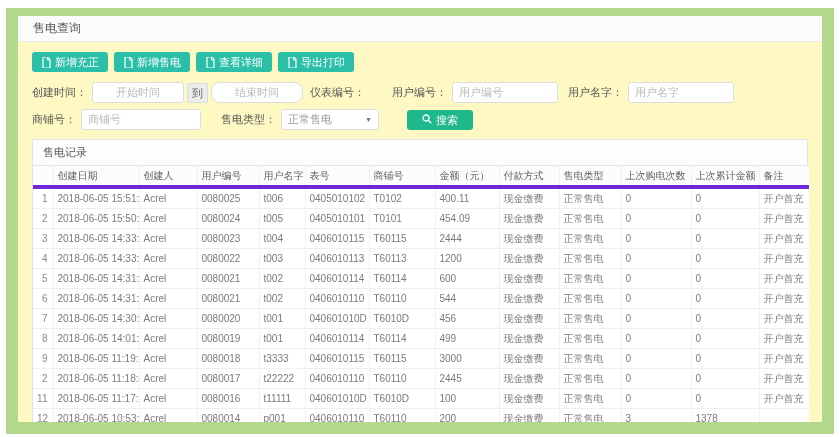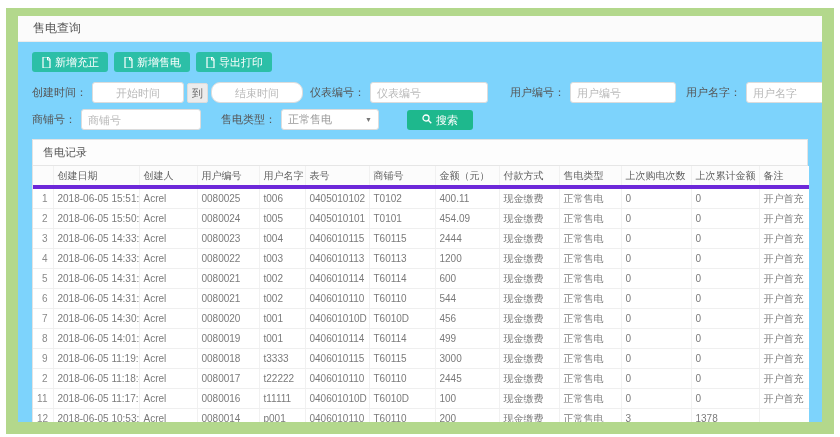--- a/index.html
+++ b/index.html
@@ -1,21 +1,21 @@
 <!DOCTYPE html>
 <html><head>
 <meta charset="utf-8">
 <style>
   * { margin:0; padding:0; box-sizing:border-box; }
   html,body { width:840px; height:437px; background:#ffffff;
     font-family:"Liberation Sans","DejaVu Sans",sans-serif; }
   .frame {
     position:absolute; top:8px; left:6px; right:6px; bottom:3px;
     border:12px solid #b3d88c; border-top-width:8px;
-    background:#7dd3fc; overflow:hidden;
+    background:#fef9c3; overflow:hidden;
   }
   .titlebar {
     height:26px; background:#fbfbfb; border-bottom:1px solid #ececec;
     display:flex; align-items:center; padding:0 15px;
     font-size:12px; color:#555;
   }
   .content { padding:8px 14px 0 14px; }
   
   .toolbar { display:flex; gap:6px; margin-top:2px; }
   .tbtn {
@@ -24,21 +24,21 @@
     font-size:11px; padding:4px 9px; cursor:pointer; line-height:12px;
     font-family:inherit;
   }
   .tbtn svg { display:block; }
   
   .filter-row { display:flex; align-items:center; margin-top:10px; }
   .flabel { font-size:11px; color:#555; margin-right:5px; white-space:nowrap; }
   .finput {
     height:21px; border:1px solid #dcdcdc; border-radius:3px;
     font-size:11px; color:#555; padding:0 6px; outline:none;
-    font-family:Liberation Serif, serif; background:#fff;
+    font-family:Liberation Mono, monospace; background:#fff;
   }
   .finput::placeholder { color:#b9b9b9; }
   .center-ph { text-align:center; }
   .to-box {
     display:inline-block; background:#ececec; border:1px solid #dcdcdc;
     font-size:11px; color:#666; padding:3px 4px; line-height:12px;
     margin:0 3px; border-radius:2px;
   }
   .sel {
     width:98px; height:21px; border:1px solid #dcdcdc; border-radius:3px;
@@ -102,31 +102,39 @@
           </span>
         <span>新增售电</span>
       </button>
       <button class="tbtn">
         <span>
             <svg width="10" height="11" viewBox="0 0 10 11">
               <path d="M2 0 L7 0 L9 2.5 L9 11 L2 11 Z" fill="none" stroke="#fff" stroke-width="1.2"></path>
               <path d="M6.5 0 L6.5 3 L9 3" fill="none" stroke="#fff" stroke-width="1"></path>
             </svg>
           </span>
+        <span>查看详细</span>
+      </button>
+      <button class="tbtn">
+        <span>
+            <svg width="10" height="11" viewBox="0 0 10 11">
+              <path d="M2 0 L7 0 L9 2.5 L9 11 L2 11 Z" fill="none" stroke="#fff" stroke-width="1.2"></path>
+              <path d="M6.5 0 L6.5 3 L9 3" fill="none" stroke="#fff" stroke-width="1"></path>
+            </svg>
+          </span>
         <span>导出打印</span>
       </button>
     </div>
 
     <div class="filter-row">
       <span class="flabel">创建时间：</span>
       <input class="finput center-ph" style="width: 92px;" placeholder="开始时间">
       <span class="to-box">到</span>
       <input class="finput center-ph" style="width: 92px; border-radius: 9px;" placeholder="结束时间">
       <span class="flabel" style="margin-left:7px">仪表编号：</span>
-      <input class="finput" style="width: 118px;" placeholder="仪表编号">
       <span class="flabel" style="margin-left:22px">用户编号：</span>
       <input class="finput" style="width: 106px;" placeholder="用户编号">
       <span class="flabel" style="margin-left:10px">用户名字：</span>
       <input class="finput" style="width: 106px;" placeholder="用户名字">
     </div>
 
     <div class="filter-row" style="margin-top:6px">
       <span class="flabel">商铺号：</span>
       <input class="finput" style="width: 120px;" placeholder="商铺号">
       <span class="flabel" style="margin-left:20px">售电类型：</span>

